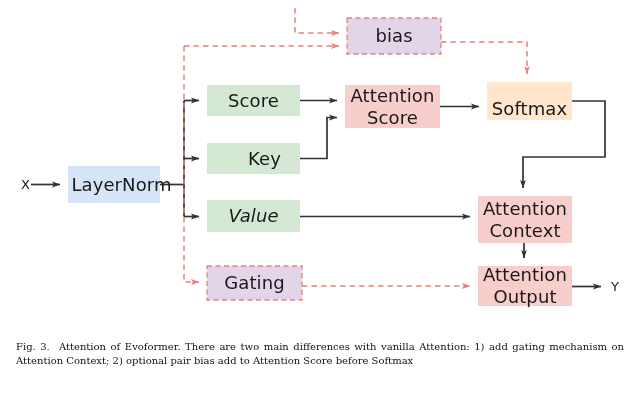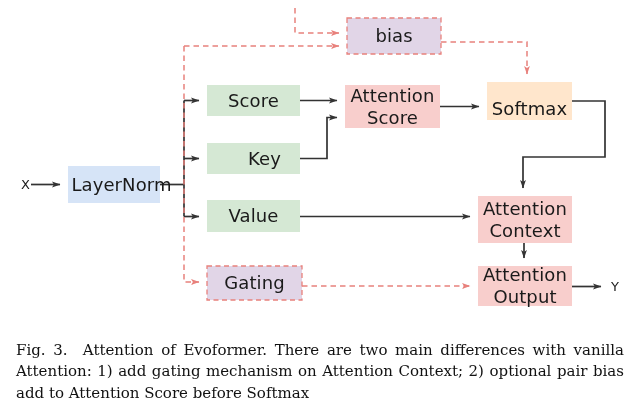--- a/index.html
+++ b/index.html
@@ -47,21 +47,21 @@
     font-size: 13px;
     color: #1a1a1a;
     z-index: 3;
   }
   #caption {
     position: absolute;
     left: 16px;
     top: 340px;
     width: 608px;
     font-family: "DejaVu Serif", serif;
-    font-size: 15px;
+    font-size: 10px;
     line-height: 1.42;
     color: #111111;
     text-align: justify;
     text-justify: inter-word;
   }
   #caption .figno {
     white-space: pre;
   }
 </style>
 </head>
@@ -113,21 +113,21 @@
       <path d="M184,46 L339,46" marker-end="url(#arrowDashed)"></path>
       <path d="M295,8 L295,33 L339,33" marker-end="url(#arrowDashed)"></path>
       <path d="M441,42 L527,42 L527,74" marker-end="url(#arrowDashed)"></path>
       <path d="M302,286 L470,286" marker-end="url(#arrowDashed)"></path>
     </g>
   </svg>
 
   <div class="node" style="left:68px;top:166px;width:92px;height:37px;padding-left:15px;">LayerNorm</div>
   <div class="node" style="left:207px;top:85px;width:93px;height:31px;">Score</div>
   <div class="node" style="left:207px;top:143px;width:93px;height:31px;margin-left:11px;">Key</div>
-  <div class="node" style="left:207px;top:200px;width:93px;height:32px;">Value</div>
+  <div class="node" style="left:207px;top:200px;width:93px;height:32px;font-style:italic;">Value</div>
   <div class="node" style="left:345px;top:85px;width:95px;height:43px;">Attention
 Score</div>
   <div class="node" style="left:487px;top:82px;width:85px;height:54px;">Softmax</div>
   <div class="node" style="left:478px;top:196px;width:94px;height:47px;">Attention
 Context</div>
   <div class="node" style="left:478px;top:266px;width:94px;height:40px;">Attention
 Output</div>
   <div class="node" style="left:347px;top:18px;width:94px;height:36px;">bias</div>
   <div class="node" style="left:207px;top:266px;width:95px;height:34px;">Gating</div>
 

